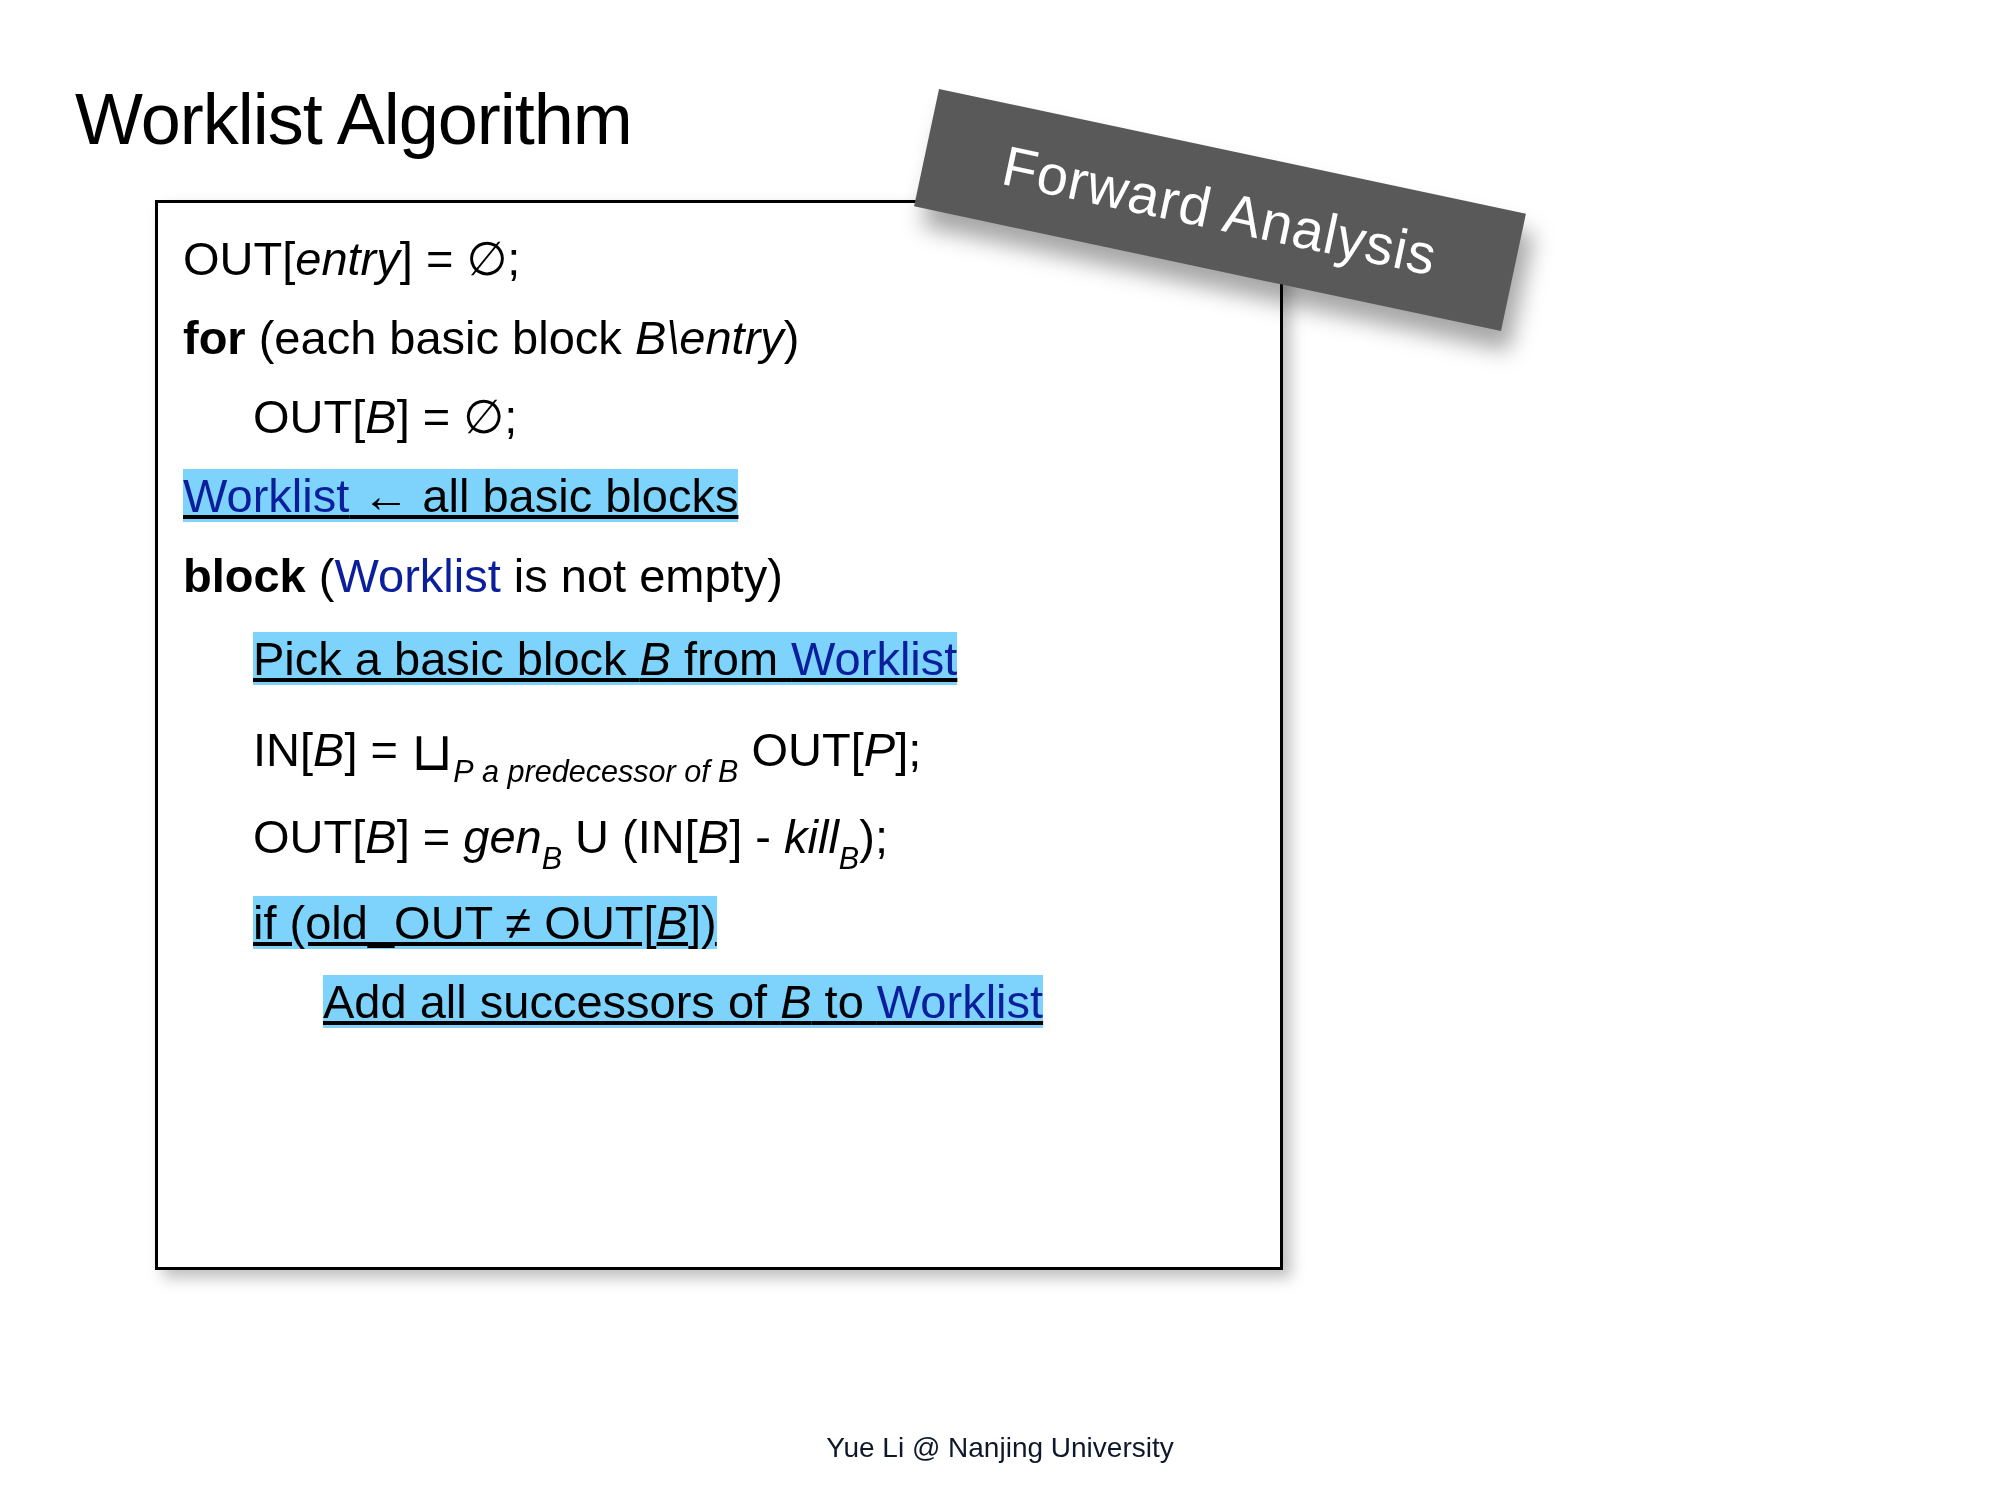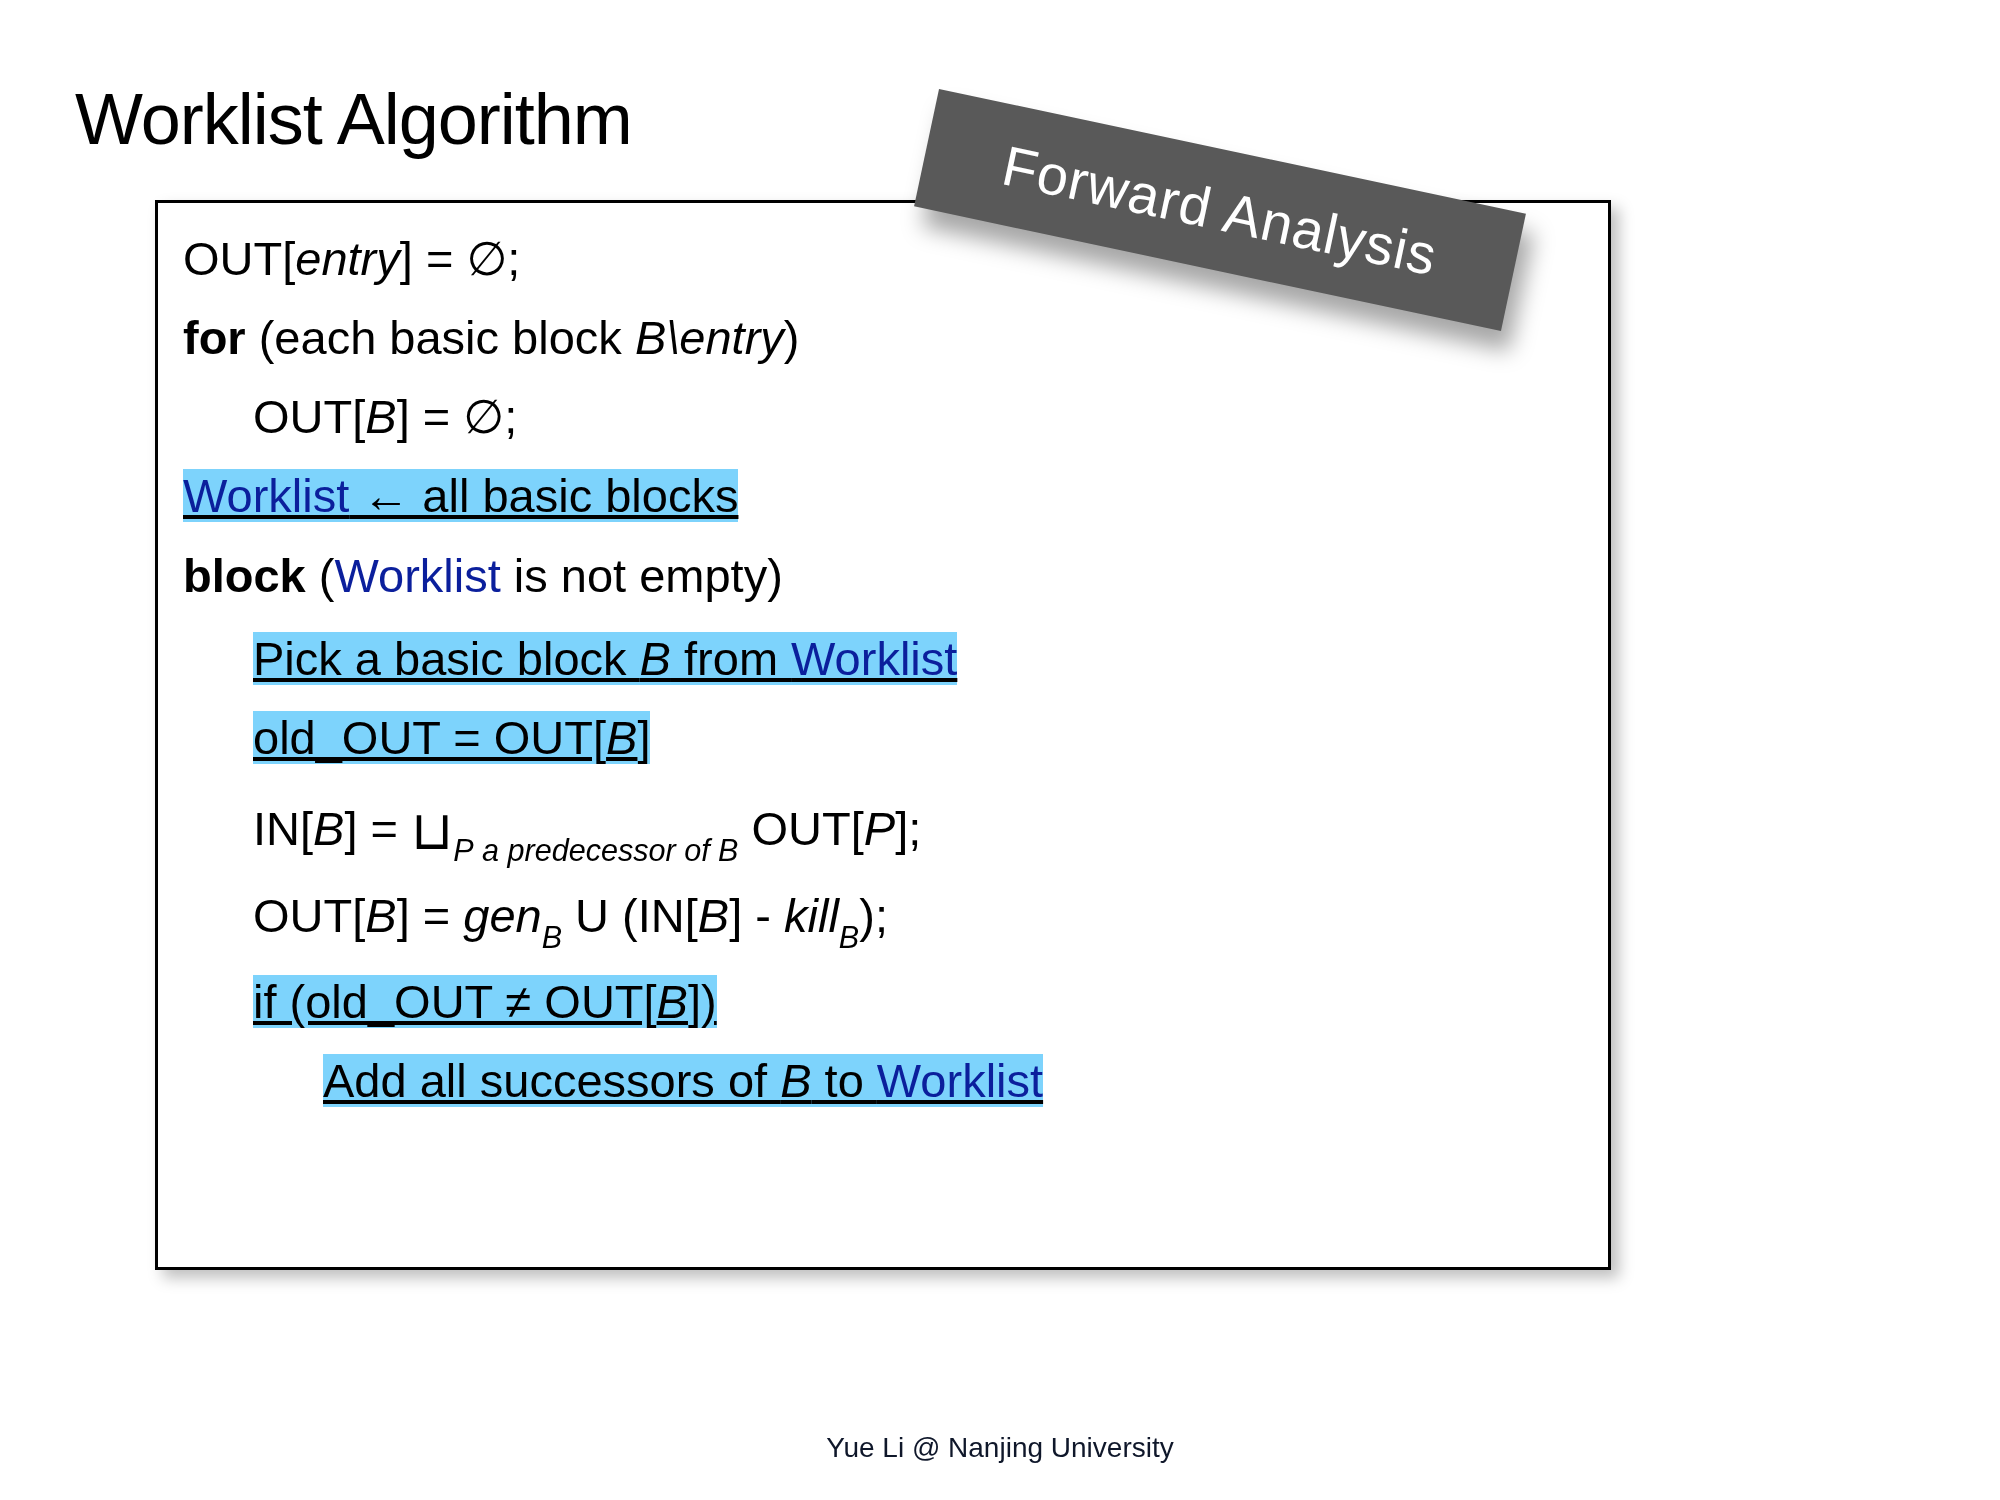--- a/index.html
+++ b/index.html
@@ -22,21 +22,21 @@
       font-size: 72px;
       font-weight: 400;
       color: #000000;
       letter-spacing: -1px;
       margin-top: 36px;
     }
     .algo-box {
       position: absolute;
       top: 200px;
       left: 155px;
-      width: 1456px;
+      width: 1128px;
       height: 1070px;
       border: 3px solid #000000;
       background: #ffffff;
       padding: 22px 25px 22px 25px;
       box-shadow: 8px 8px 14px rgba(0,0,0,0.25);
     }
     .code-line {
       font-size: 47px;
       line-height: 1.45;
       margin-bottom: 11px;
@@ -128,23 +128,20 @@
   <div class="code-line">
     <span class="bold">block</span><span> (</span><span class="blue">Worklist</span><span> is not empty)</span>
   </div>
 
   <div class="spacer-sm"></div>
 
   <div class="code-line indent1">
     <span class="hl"><span>Pick a basic block </span><span class="italic">B</span><span> from </span><span class="blue">Worklist</span></span>
   </div>
 
-  <div class="code-line indent1">
-    <span class="hl"><span>old_OUT = OUT[</span><span class="italic">B</span><span>]</span></span>
-  </div>
 
   <div class="spacer-sm"></div>
 
   <div class="code-line indent1">
     <span>IN[</span><span class="italic">B</span><span>] = </span><span class="join-symbol">⊔</span><span class="sub italic">P</span><span class="sub italic"> a predecessor of B</span><span> OUT[</span><span class="italic">P</span><span>];</span>
   </div>
 
   <div class="spacer-sm"></div>
 
   <div class="code-line indent1">

